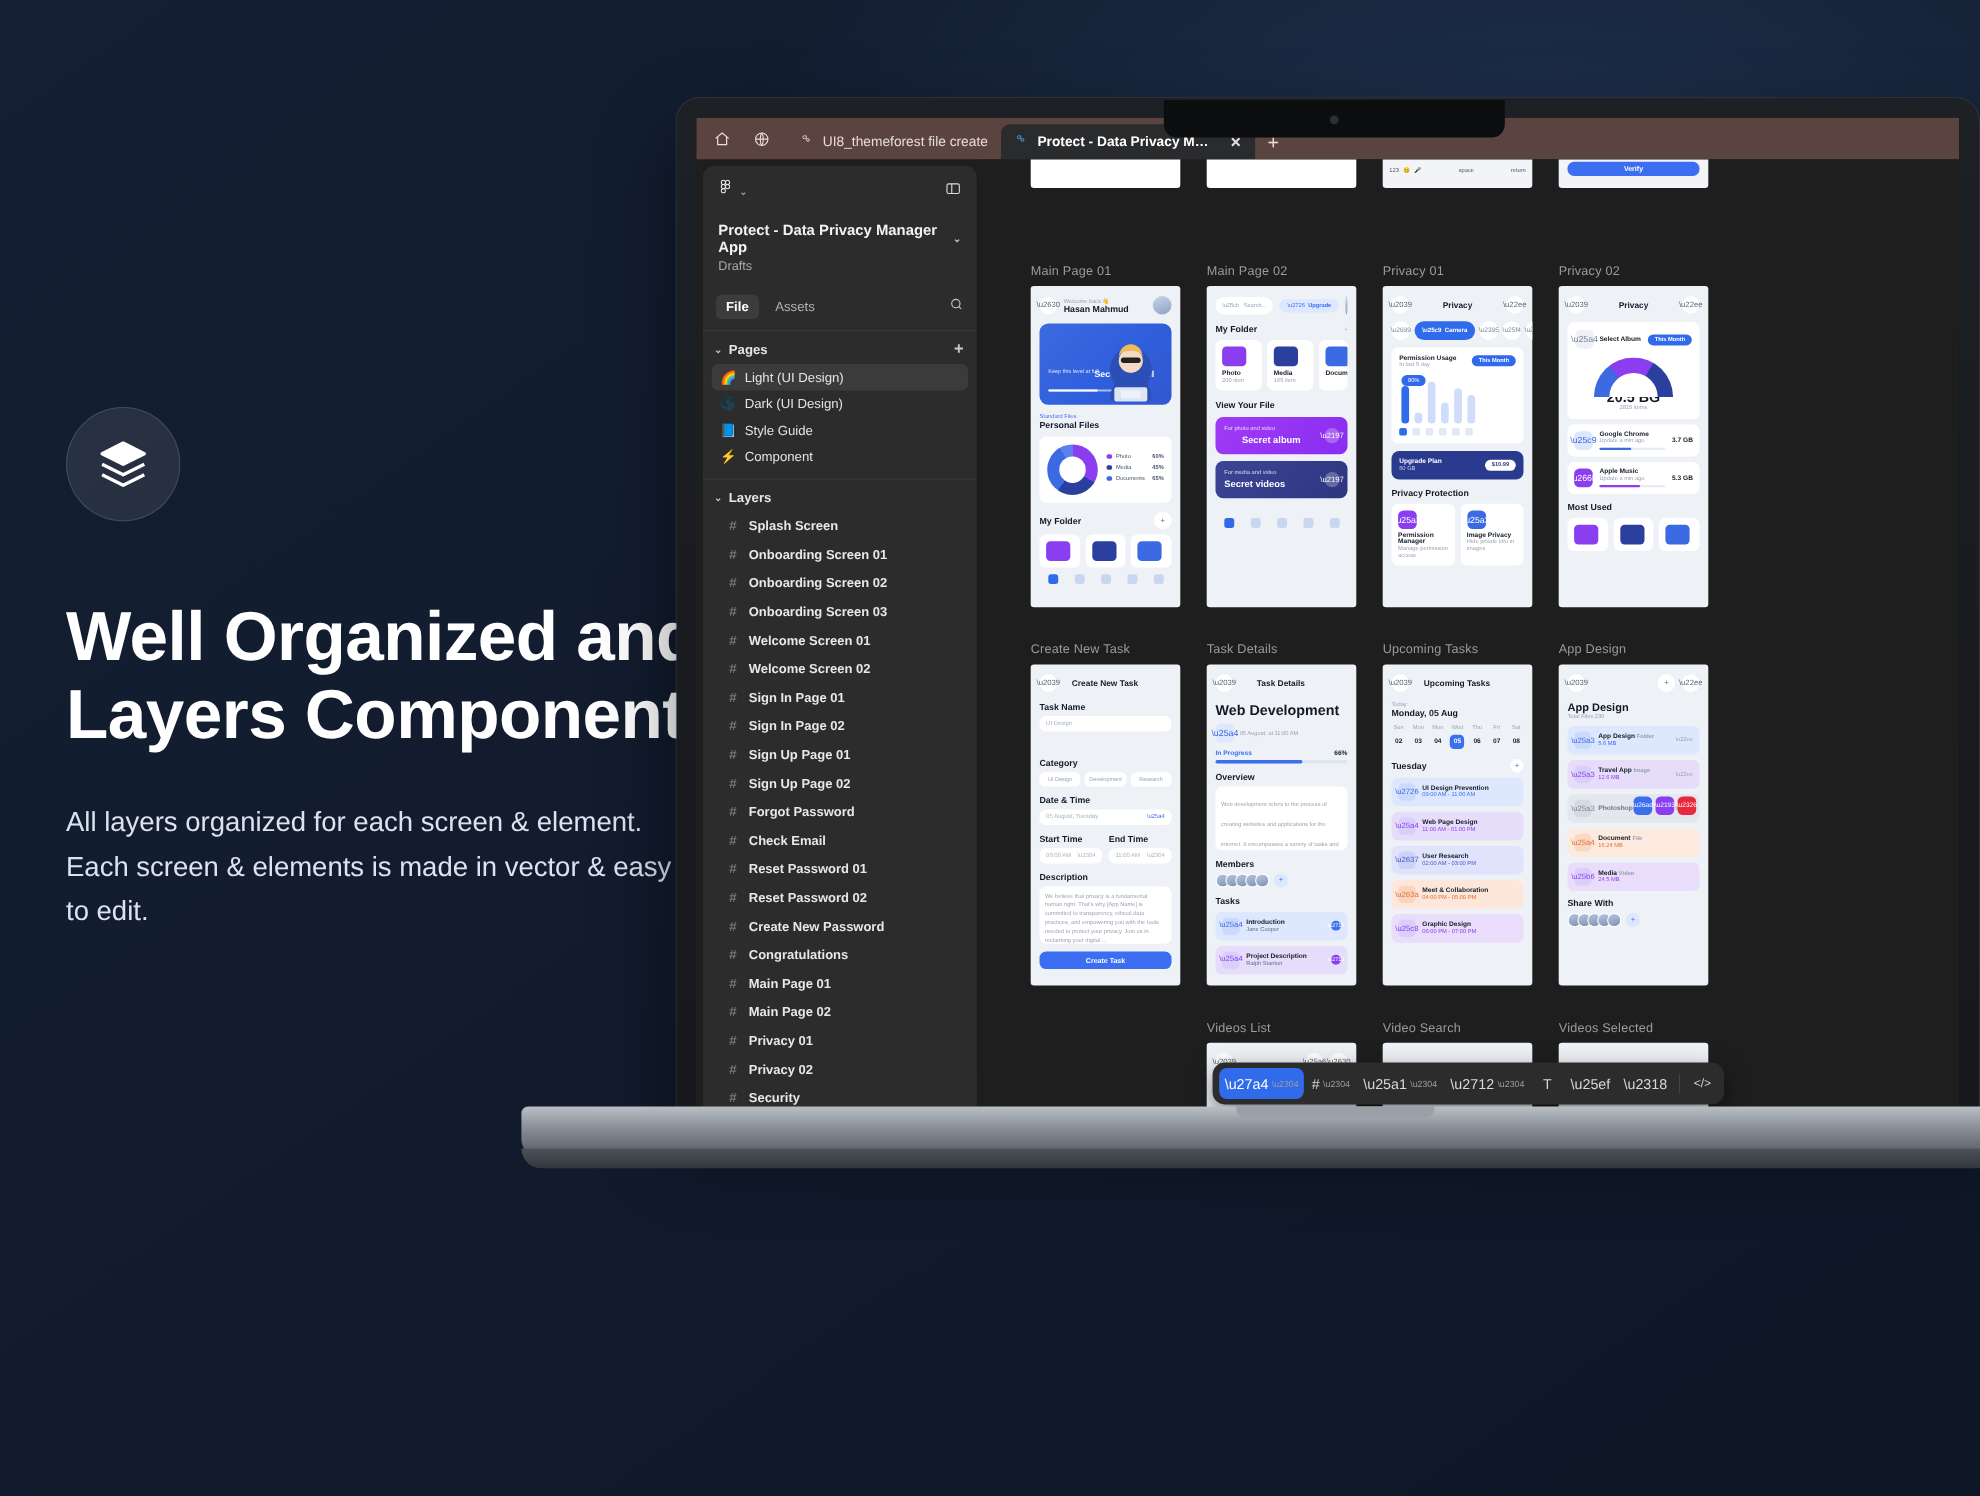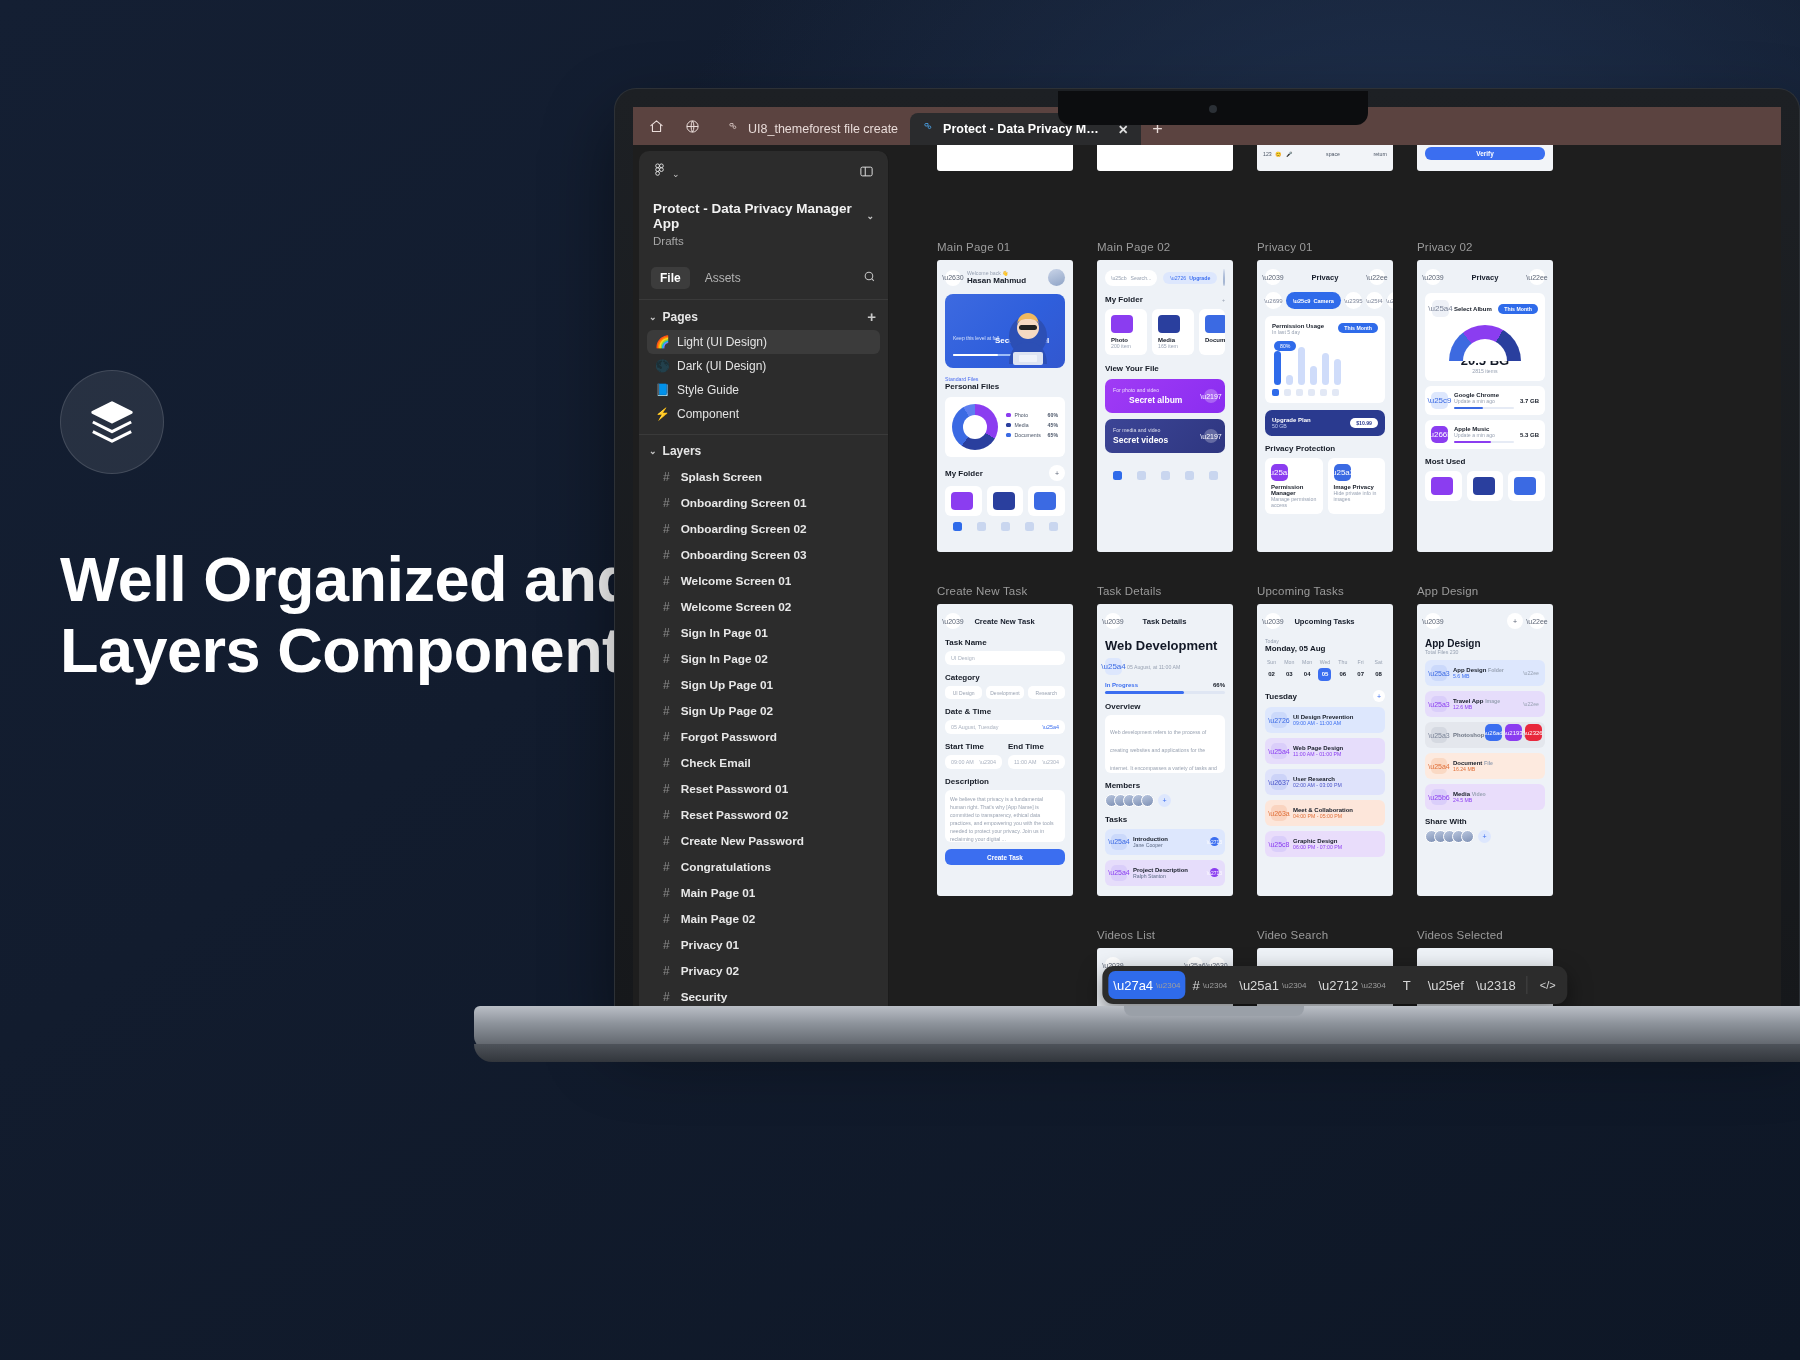--- a/index.html
+++ b/index.html
@@ -234,20 +234,21 @@
 
 <div class="left-col">
   <div class="layers-badge">
     <svg width="46" height="46" viewBox="0 0 24 24" fill="none" stroke="#fff" stroke-width="1.6" stroke-linejoin="round">
       <path d="M12 2 2 7l10 5 10-5-10-5z" fill="#fff" stroke="#fff"></path>
       <path d="M2 12l10 5 10-5"></path>
       <path d="M2 17l10 5 10-5"></path>
     </svg>
   </div>
   <h1 class="headline">Well Organized and Layers Components</h1>
+  <p class="subcopy">All layers organized for each screen &amp; element. Each screen &amp; elements is made in vector &amp; easy to edit.</p>
 </div>
 
 <div class="laptop">
   <div class="laptop-body">
     <div class="notch">
         <div class="notch-dot"></div>
       </div>
 
     <div class="screen">
 
@@ -769,21 +770,21 @@
             <div class="frame" style="height:292px;">
               <div class="ph">
                 <div class="ph-top">
                   <div class="ph-circ">\u2039</div>
                   <div class="ph-title">Create New Task</div>
                   <div style="width:17px"></div>
                 </div>
                 <div class="s8" style="margin-top:9px;">Task Name</div>
                 <div class="field">UI Design</div>
 
-                <div class="s8" style="margin-top:8px;">Category</div>
+                <div class="s8" style="margin-top:24px;">Category</div>
                 <div style="display:flex;gap:4px;margin-top:4px;">
                   <div class="catchip">UI Design</div>
                   <div class="catchip">Development</div>
                   <div class="catchip">Research</div>
                 </div>
 
                 <div class="s8" style="margin-top:8px;">Date &amp; Time</div>
                 <div class="field">
                   <span style="flex:1">05 August, Tuesday</span>
                   <span style="color:#3b6ef0">\u25a4</span>

